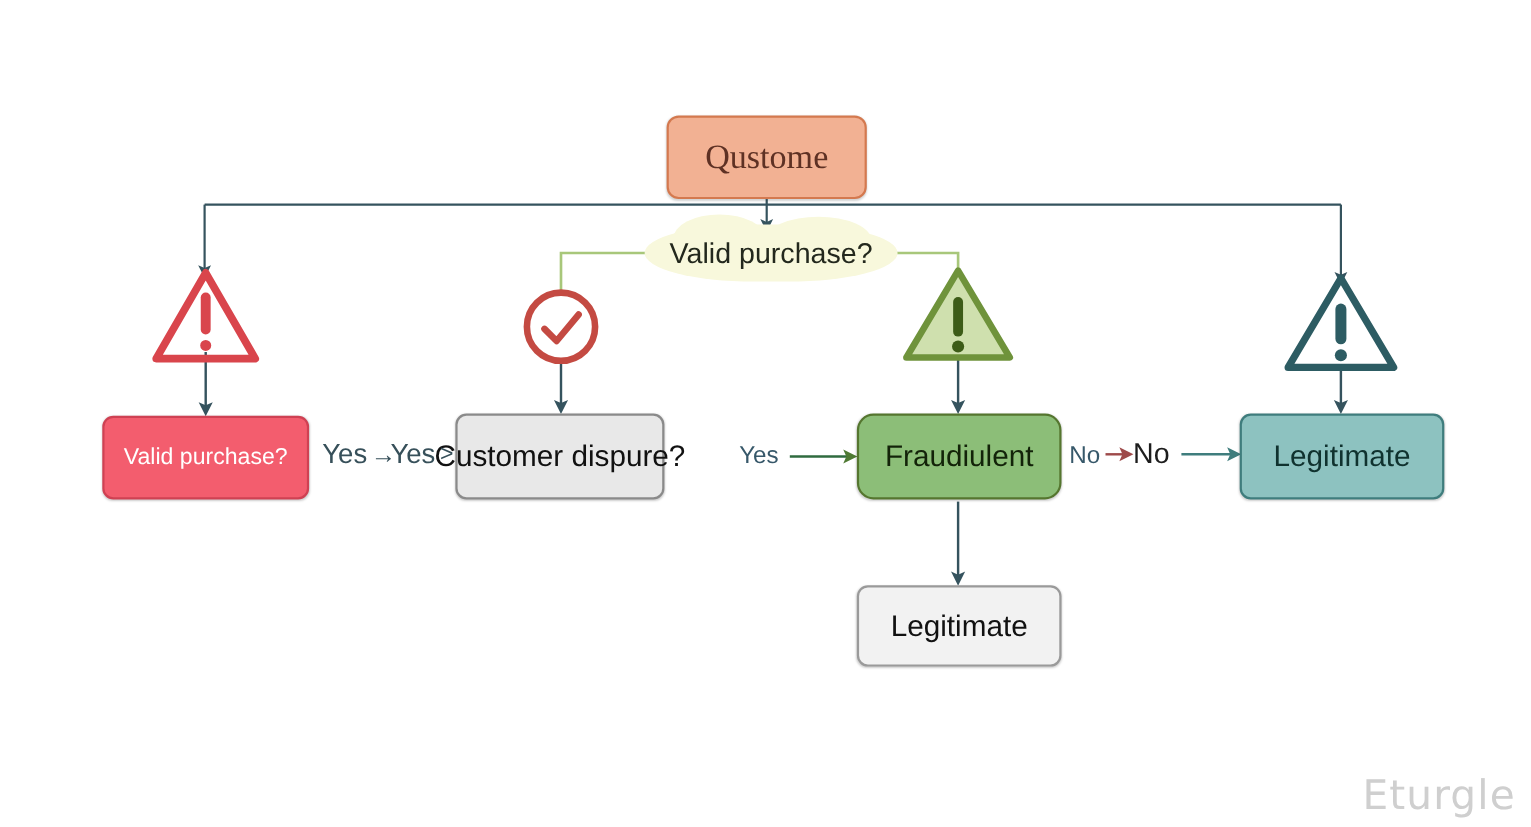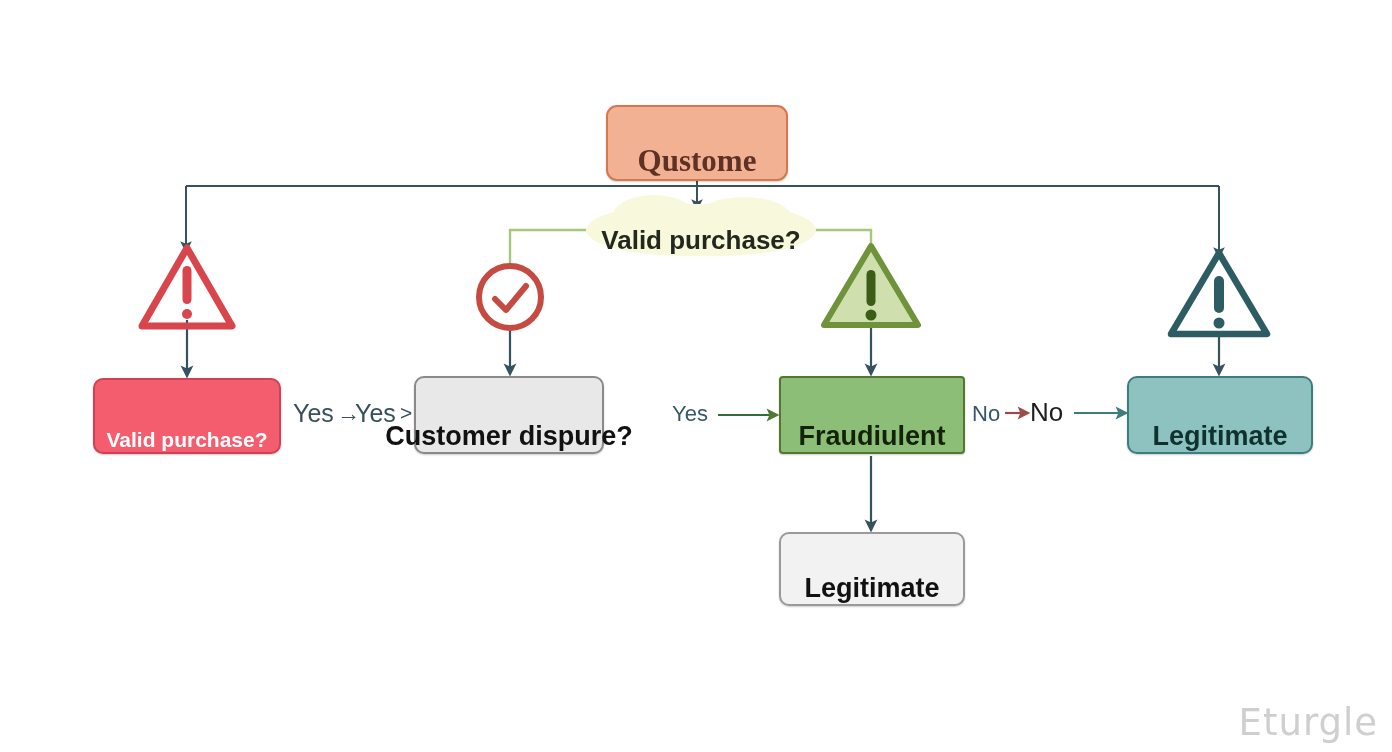--- a/index.html
+++ b/index.html
@@ -19,24 +19,23 @@
     position: absolute;
     left: 0;
     top: 0;
     width: 1392px;
     height: 752px;
   }
   .node {
     position: absolute;
     box-sizing: border-box;
     display: flex;
-    align-items: flex-end;
+    align-items: center;
     justify-content: center;
     white-space: nowrap;
-    font-weight: bold;
   }
   
   .n-root {
     left: 606px;
     top: 105px;
     width: 182px;
     height: 76px;
     border-radius: 11px;
     background: #f2b193;
     border: 2px solid #d4794f;
@@ -101,21 +100,21 @@
     overflow: visible;
   }
   .n-grey .txt {
     position: absolute;
     left: 50%;
     transform: translateX(-50%);
     white-space: nowrap;
   }
   .n-green {
     left: 779px; top: 376px; width: 186px; height: 78px;
-    border-radius: 4px;
+    border-radius: 15px;
     background: #8cbe78;
     border: 2px solid #55762f;
     color: #132309;
     font-size: 27px;
     box-shadow: 0 1px 2px rgba(0,0,0,0.2);
   }
   .n-teal {
     left: 1127px; top: 376px; width: 186px; height: 78px;
     border-radius: 10px;
     background: #8dc2c0;

